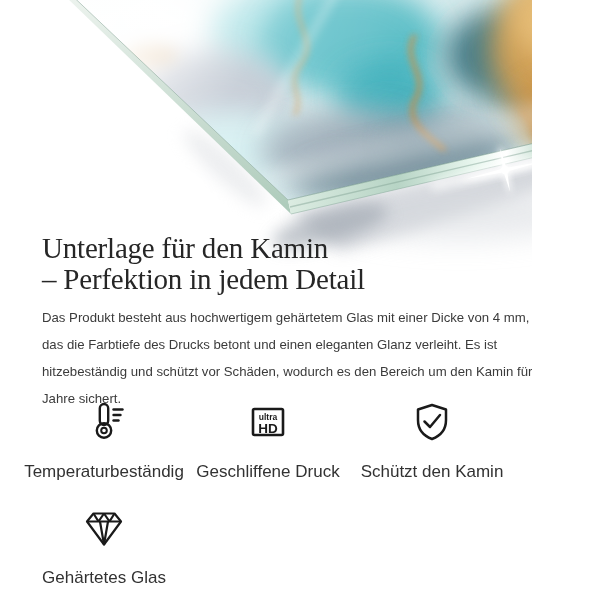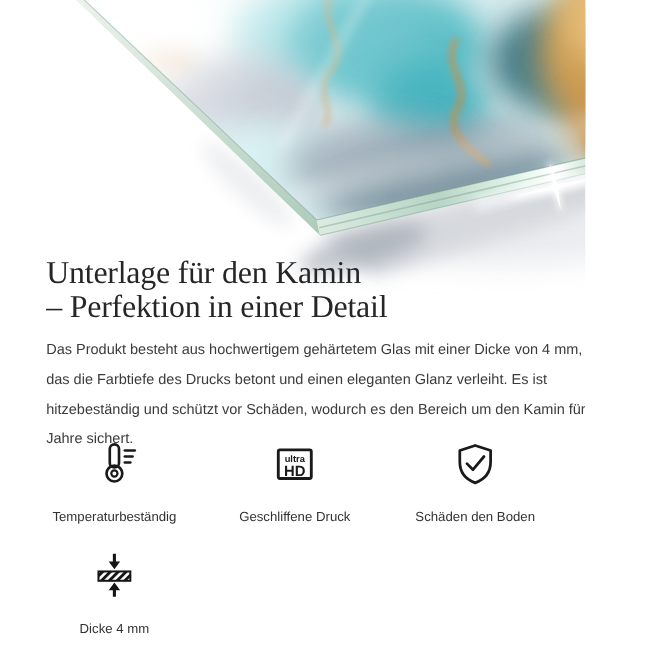--- a/index.html
+++ b/index.html
@@ -6,23 +6,23 @@
   .page{position:relative;width:532px;height:600px;background:#ffffff;overflow:hidden;
         font-family:"Liberation Sans","DejaVu Sans",sans-serif;}
   .photo{position:absolute;left:0;top:0;width:600px;height:280px;}
   .heading{position:absolute;left:42px;top:233px;z-index:5;
            font-family:"Liberation Serif","DejaVu Serif",serif;
            font-size:29px;line-height:31px;color:#262626;letter-spacing:-0.2px;}
   .para{position:absolute;left:42px;top:304px;width:508px;z-index:5;
         font-size:13.2px;line-height:27px;color:#3b3b3b;}
   .features{position:absolute;left:22px;top:400px;width:492px;z-index:5;
             display:grid;grid-template-columns:repeat(3,1fr);row-gap:24px;}
-  .feature{display:flex;flex-direction:column;align-items:center;gap:12px;}
+  .feature{display:flex;flex-direction:column;align-items:center;}
   .feature svg{width:44px;height:44px;display:block;}
-  .feature .label{margin-top:7px;font-size:12px;color:#323232;white-space:nowrap;}
+  .feature .label{margin-top:18px;font-size:17px;color:#323232;white-space:nowrap;}
 </style>
 </head>
 <body>
 
 <div class="page">
 
   <div class="photo">
     <svg width="600" height="280" viewBox="0 0 600 280">
       <defs>
         <clipPath id="face">
@@ -108,21 +108,21 @@
         <ellipse rx="3" ry="24" fill="#ffffff" opacity="0.85" filter="url(#b3)"></ellipse>
         <polygon points="-40,0 0,-2 40,0 0,2" fill="#ffffff"></polygon>
         <polygon points="0,-22 2,0 0,22 -2,0" fill="#ffffff"></polygon>
         <circle r="4" fill="#ffffff"></circle>
       </g>
     </svg>
   </div>
 
   <div class="heading">
     <div>Unterlage für den Kamin</div>
-    <div>– Perfektion in einer Detail</div>
+    <div>– Perfektion in jedem Detail</div>
   </div>
 
   <div class="para">Das Produkt besteht aus hochwertigem gehärtetem Glas mit einer Dicke von 4 mm, das die Farbtiefe des Drucks betont und einen eleganten Glanz verleiht. Es ist hitzebeständig und schützt vor Schäden, wodurch es den Bereich um den Kamin für Jahre sichert.</div>
 
   <div class="features">
 
     <div class="feature">
       <svg viewBox="0 0 44 44" fill="none" stroke="#1a1a1a" stroke-width="2.4" stroke-linecap="round">
         <rect x="17.8" y="4" width="8.4" height="21" rx="4.2"></rect>
         <circle cx="22" cy="30.5" r="7.2"></circle>
@@ -141,36 +141,29 @@
         <text x="22" y="32.5" text-anchor="middle" font-family="Liberation Sans, sans-serif" font-size="13.5" font-weight="bold" fill="#1a1a1a">HD</text>
       </svg>
       <div class="label">Geschliffene Druck</div>
     </div>
 
     <div class="feature">
       <svg viewBox="0 0 44 44" fill="none" stroke="#1a1a1a" stroke-width="2.5" stroke-linejoin="round" stroke-linecap="round">
         <path d="M22,5 L36,9.5 V20 C36,29.5 30.5,35.8 22,39 C13.5,35.8 8,29.5 8,20 V9.5 Z"></path>
         <polyline points="14.5,21.5 20,27 30,15"></polyline>
       </svg>
-      <div class="label">Schäden den Boden</div>
+      <div class="label">Schützt den Kamin</div>
+    </div>
+
+    <div class="feature">
+      <svg viewBox="0 0 44 44" fill="none" stroke="#1a1a1a" stroke-width="2.2" stroke-linejoin="round">
+        <path d="M11.5,7.5 L32.5,7.5 L39,15.5 L22,38.5 L5,15.5 Z"></path>
+        <path d="M5,15.5 H39"></path>
+        <path d="M11.5,7.5 L16.5,15.5 M22,7.5 L16.5,15.5 M22,7.5 L27.5,15.5 M32.5,7.5 L27.5,15.5"></path>
+        <path d="M18,15.5 L22,38.5 M26,15.5 L22,38.5"></path>
+      </svg>
+      <div class="label">Gehärtetes Glas</div>
     </div>
 
 
-
-    <div class="feature">
-      <svg viewBox="0 0 44 44">
-        <defs>
-          <pattern id="hatchP" width="5" height="5" patternUnits="userSpaceOnUse" patternTransform="rotate(45)">
-            <rect width="5" height="5" fill="#ffffff"></rect>
-            <rect width="2.6" height="5" fill="#151515"></rect>
-          </pattern>
-        </defs>
-        <rect x="7.5" y="18.5" width="29" height="8.5" fill="url(#hatchP)" stroke="#151515" stroke-width="1.8"></rect>
-        <line x1="22" y1="2.5" x2="22" y2="10" stroke="#151515" stroke-width="2.8"></line>
-        <polygon points="16.8,9.5 27.2,9.5 22,16.5" fill="#151515"></polygon>
-        <line x1="22" y1="41.5" x2="22" y2="35" stroke="#151515" stroke-width="2.8"></line>
-        <polygon points="16.8,35.5 27.2,35.5 22,28.5" fill="#151515"></polygon>
-      </svg>
-      <div class="label">Dicke 4 mm</div>
-    </div>
 
   </div>
 </div>
 
 </body></html>

